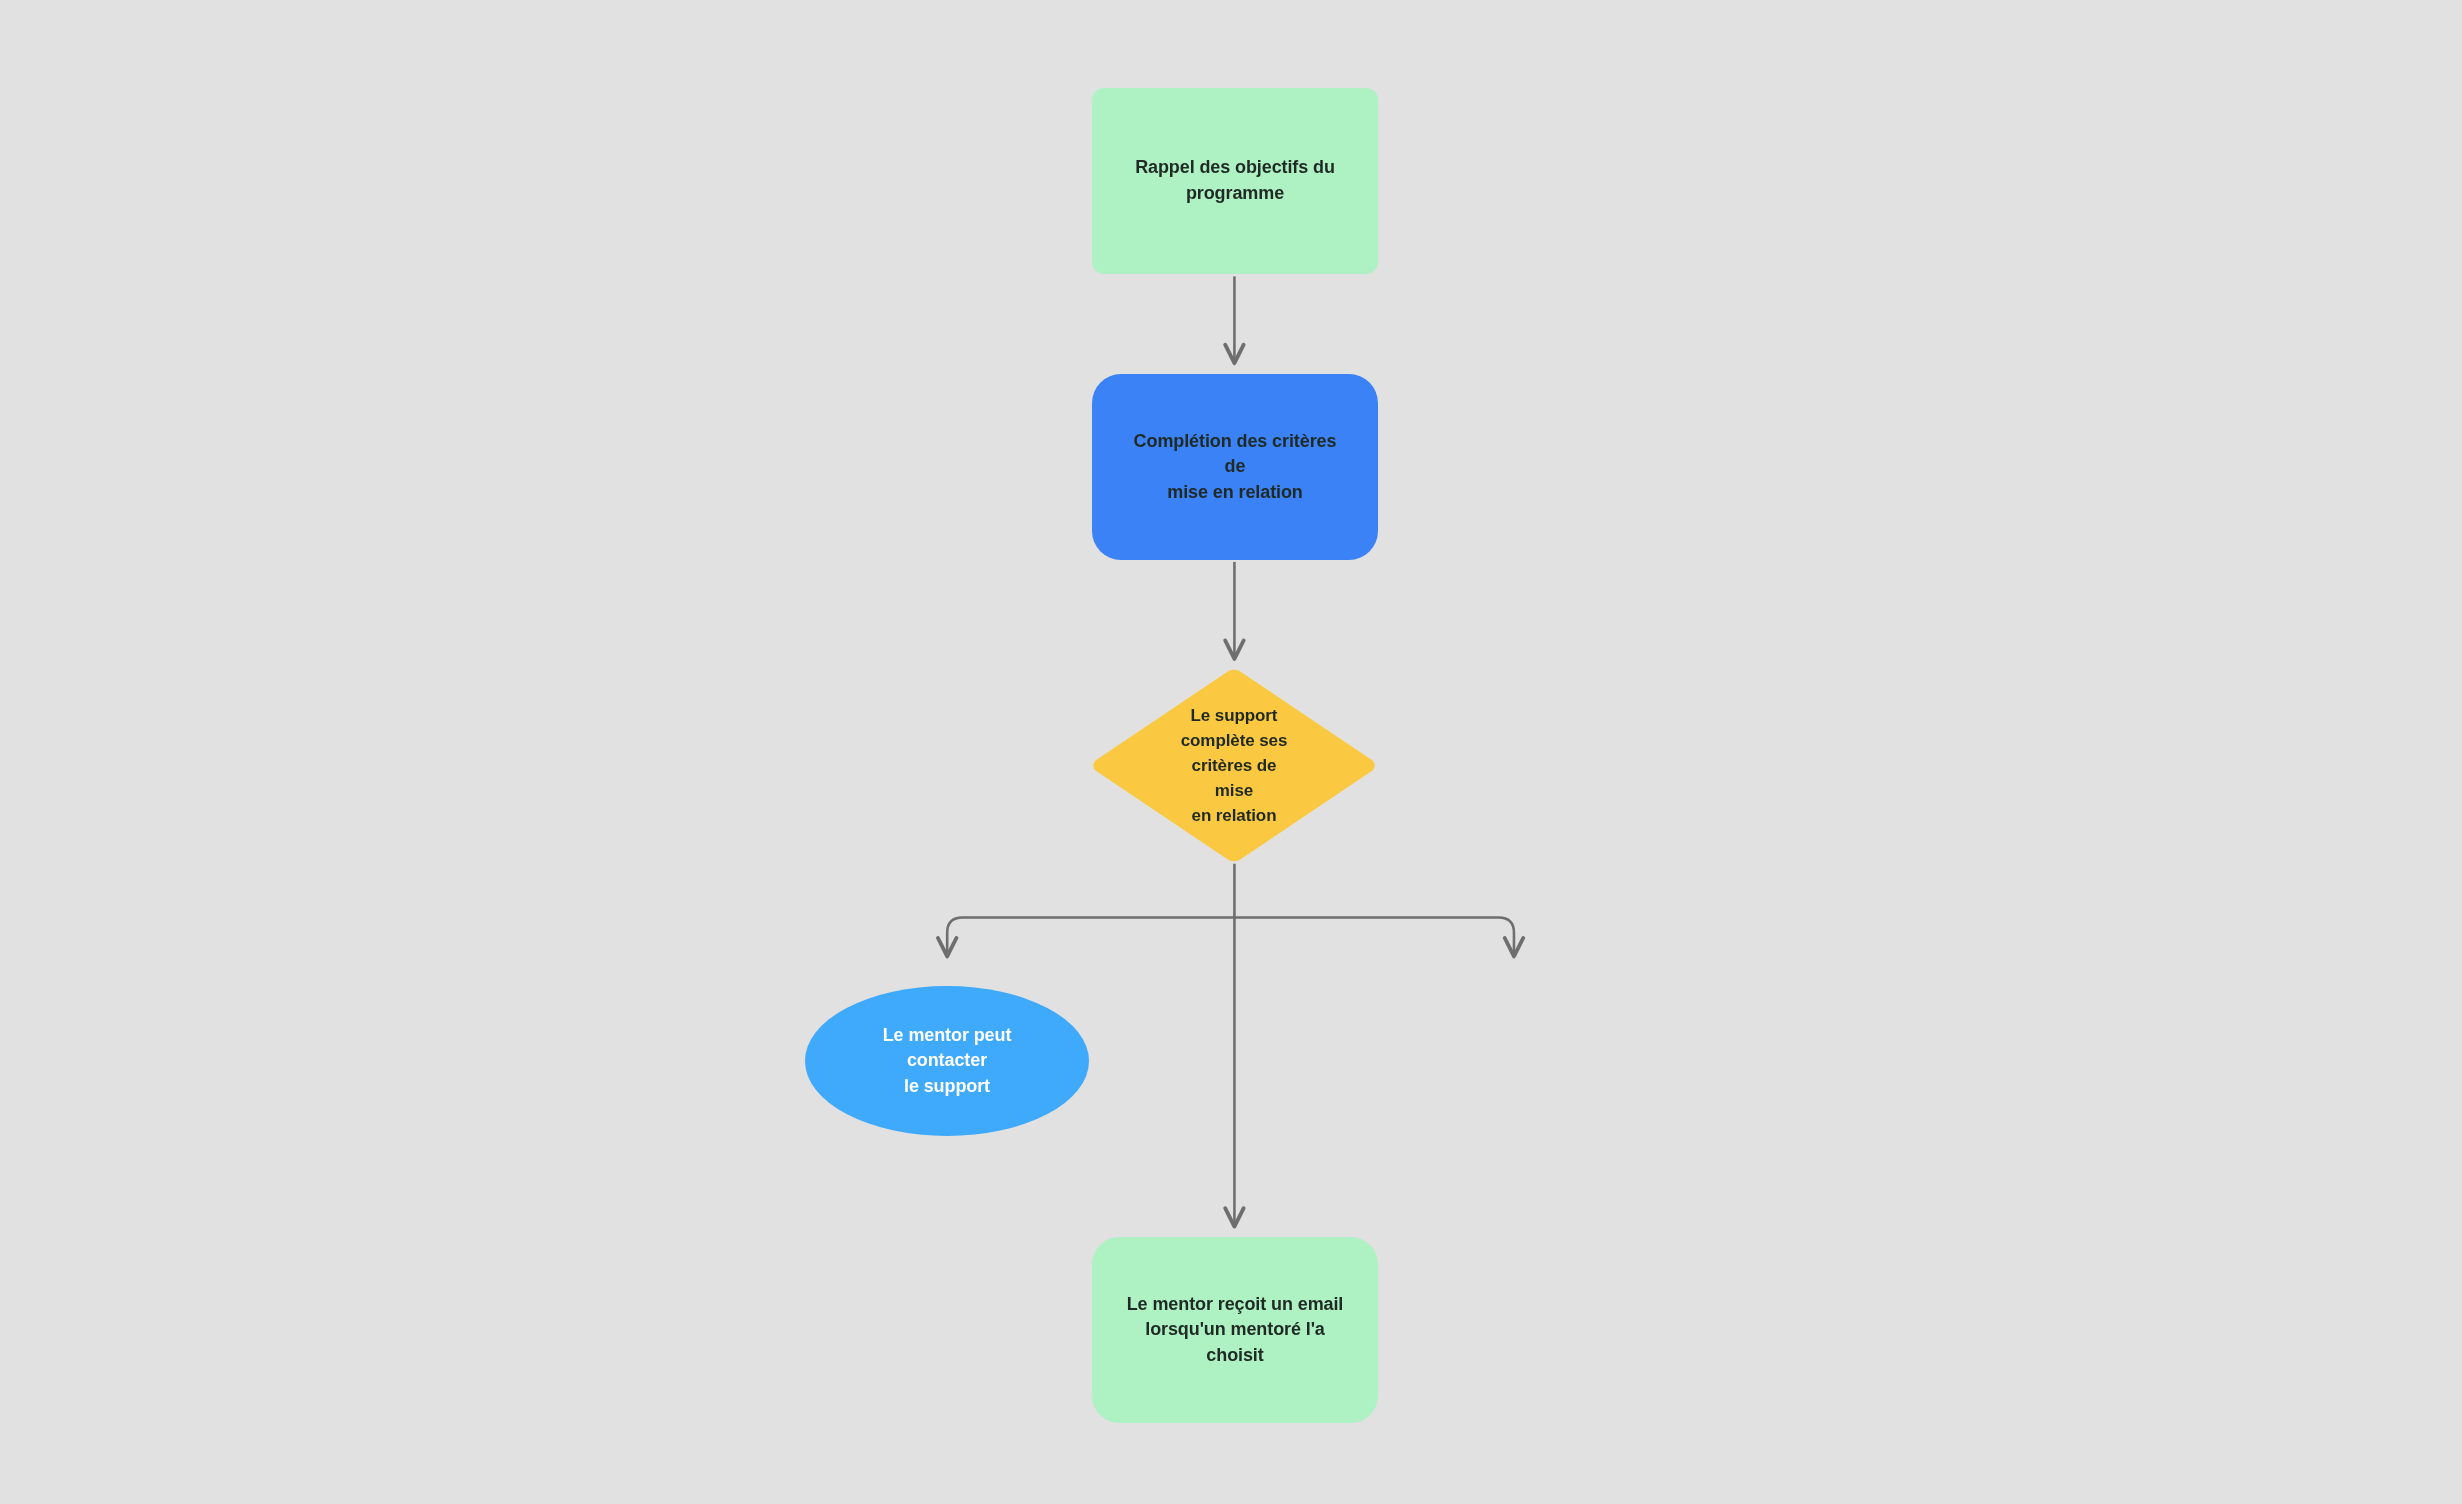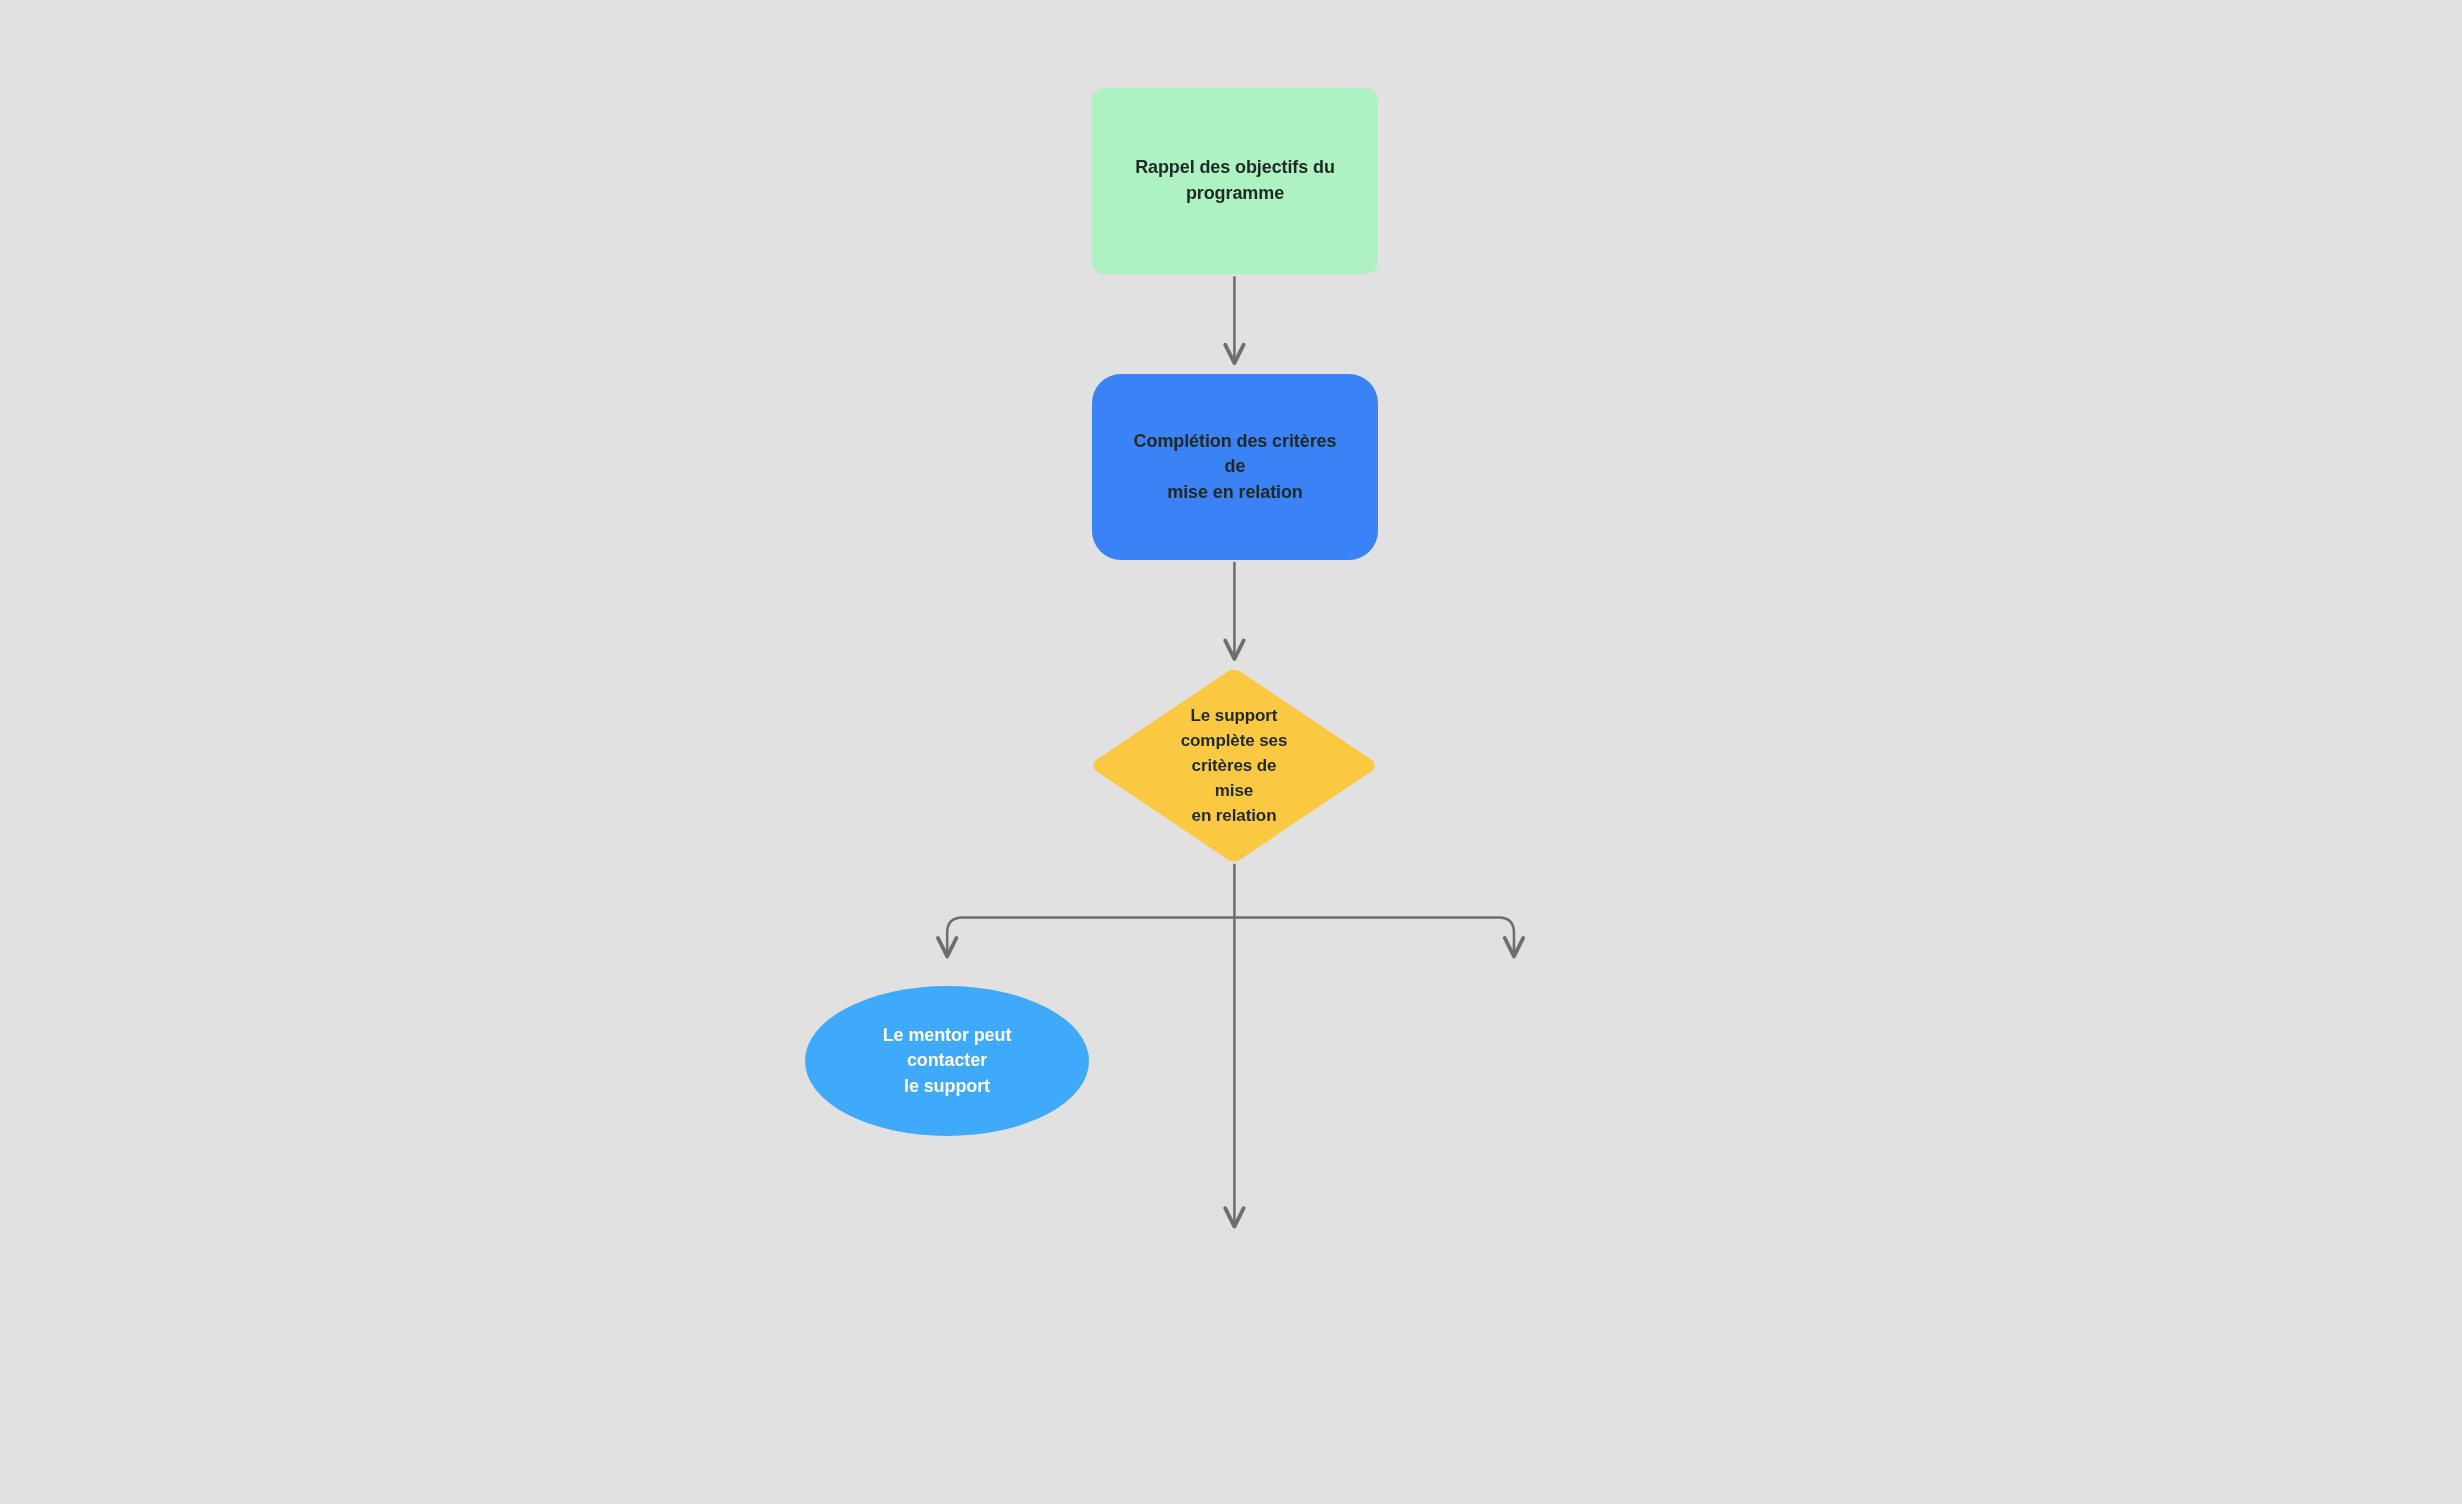--- a/index.html
+++ b/index.html
@@ -125,15 +125,19 @@
 critères de mise
 en relation</span>
   </div>
 
   <div class="node shape-ellipse" style="left:805px; top:986px; width:284px; height:150px; background:#3FA9FB;">
     <span class="node-label">Le mentor peut contacter
 le support</span>
   </div>
 
 
+  <div class="node shape-process" style="left:1092px; top:1237px; width:286px; height:186px; background:#AEF1C3;">
+    <span class="node-label">Le mentor reçoit un email
+lorsqu'un mentoré l'a choisit</span>
+  </div>
 
 </div>
 
 
 </body></html>

